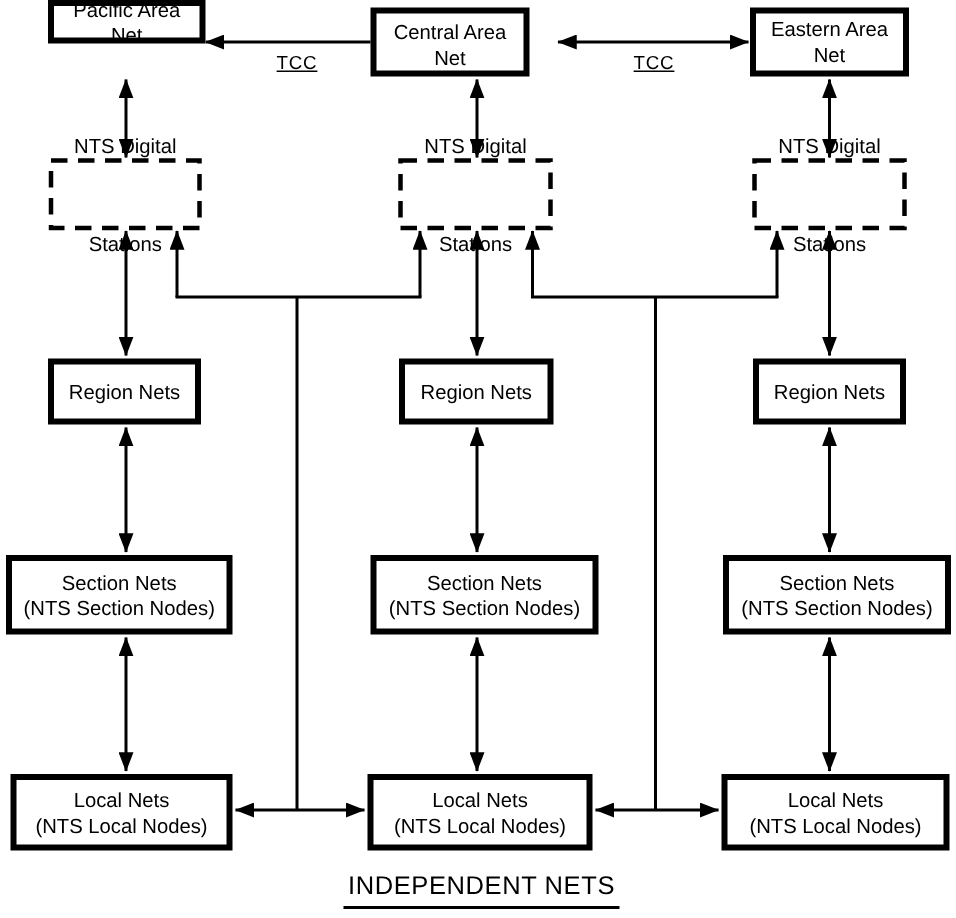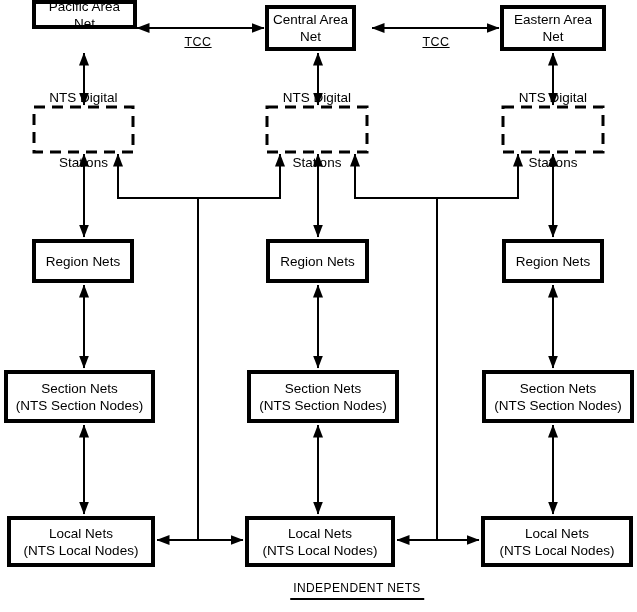--- a/index.html
+++ b/index.html
@@ -16,23 +16,23 @@
     background:var(--bg); display:flex; flex-direction:column;
     justify-content:center; align-items:center; text-align:center;
     font-size:13.5px; line-height:17px; white-space:nowrap;
   }
   .box.ghost { border:none; background:transparent;gap:48px; }
   .float-label {
     position:absolute; transform:translateX(-50%); font-size:12.5px;
     letter-spacing:0.5px; white-space:nowrap;text-decoration:underline;
   }
   .footer-label {
-    position:absolute; transform:translateX(-50%); font-size:12px;
+    position:absolute; transform:translateX(-50%); font-size:17px;
     letter-spacing:0.4px; border-bottom:2px solid var(--ink);
-    padding:0 3px 3px 3px; white-space:nowrap;margin-left:36px;
+    padding:0 3px 3px 3px; white-space:nowrap;
   }
 </style>
 </head>
 <body>
 
 <div class="stage">
 
   <svg class="wires" width="637" height="612" viewBox="0 0 637 612">
     <defs>
       <marker id="ah" viewBox="0 0 13 10" refX="12.5" refY="5" markerWidth="13" markerHeight="10" markerUnits="userSpaceOnUse" orient="auto-start-reverse">
@@ -77,21 +77,21 @@
 
     <rect class="dashedbox" x="34" y="107" width="99" height="45"></rect>
     <rect class="dashedbox" x="267" y="107" width="100" height="45"></rect>
     <rect class="dashedbox" x="503" y="107" width="100" height="45"></rect>
   </svg>
 
   <div class="box" style="left:32px; top:0; width:105px; height:29px;text-align:center;">
     <span>Pacific Area</span>
     <span>Net</span>
   </div>
-  <div class="box" style="left:265px; top:5px; width:91px; height:46px;">
+  <div class="box" style="left:247px; top:5px; width:106px; height:46px;justify-content:flex-end;">
     <span>Central Area</span>
     <span>Net</span>
   </div>
   <div class="box" style="left:500px; top:5px; width:106px; height:46px;text-align:center;">
     <span>Eastern Area</span>
     <span>Net</span>
   </div>
 
   <div class="float-label" style="left:198px; top:35px;">TCC</div>
   <div class="float-label" style="left:436px; top:35px;">TCC</div>

